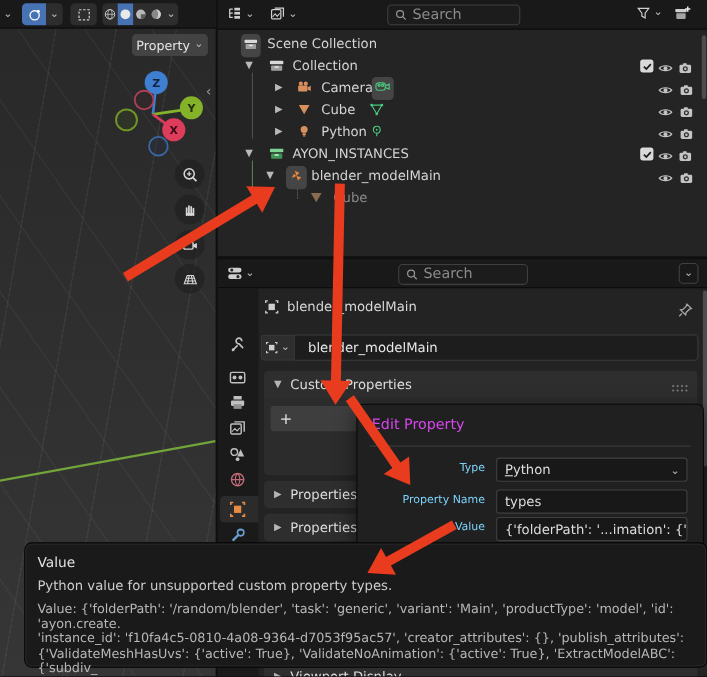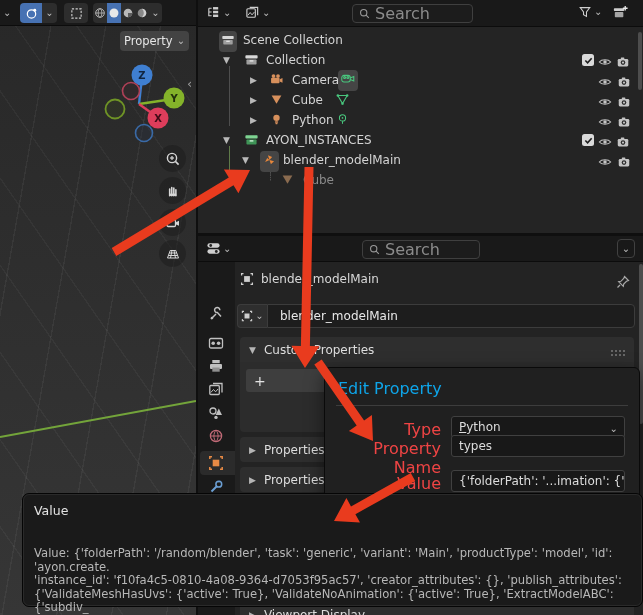--- a/index.html
+++ b/index.html
@@ -40,21 +40,21 @@
   .vp-axisline { position:absolute; left:0; top:395px; }
 
   
   .outliner { position:absolute; left:198px; top:0; width:445px; height:233px;
     background:#242424; overflow:hidden; }
   .ol-header { position:absolute; left:0; top:0; width:100%; height:27px; background:#191919;
     border-bottom:1px solid #0c0c0c; }
   .iconbtn { position:absolute; top:5px; display:flex; align-items:center; gap:2px; }
   .searchbox { position:absolute; height:19px; background:#1c1c1c; border:1px solid #3f3f3f;
     border-radius:4px; display:flex; align-items:center; padding:0 6px; gap:5px; }
-  .searchbox .ph { color:#8b8b8b; font-size:16px; }
+  .searchbox .ph { color:#8b8b8b; font-size:13px; }
   .orow { position:absolute; left:0; width:445px; height:20px; }
   .orow .ochev { position:absolute; top:5px; color:#b9b9b9; font-size:9px; }
   .orow .oicon { position:absolute; top:2px; }
   .olabel { position:absolute; top:3px; font-size:12px; color:#d4d4d4; white-space:nowrap; }
   .olabel.dim { color:#8a8a8a; }
   .boxed { background:#454545; border-radius:4px; padding:1px 2px; }
   .ol-right { position:absolute; top:4px; display:flex; }
   .chk { width:12px; height:12px; background:#d9d9d9; border-radius:2.5px;
     display:flex; align-items:center; justify-content:center; }
   .treeline-v { position:absolute; background:#4e4e4e; width:1px; }
@@ -92,25 +92,25 @@
     border-radius:3px; color:#e2e2e2; font-size:14px; display:flex; align-items:center;
     padding-left:8px; }
   .tr-hdr { top:201px; }
   .rel-hdr { top:231px; }
   .vd-hdr { top:366px; }
 
   
   .popup { position:absolute; left:126px; top:131px; width:316px; height:140px; background:#202020;
     border:1px solid #0a0a0a; border-radius:6px 6px 0 0; box-shadow:0 6px 18px rgba(0,0,0,0.5);
     z-index:30; }
-  .popup-title { position:absolute; left:13px; top:11px; color:#0ea5e9; font-size:16px; }
+  .popup-title { position:absolute; left:13px; top:11px; color:#d946ef; font-size:13px; }
   .popup-div { position:absolute; left:11px; top:37px; width:292px; height:1px; background:#3d3d3d; }
   .prow { position:absolute; left:0; height:22px; width:100%; }
   .prow .plabel { position:absolute; left:0; top:4px; width:116px; text-align:right;
-    color:#ef4444; font-size:16px; }
+    color:#7dd3fc; font-size:10px; }
   .prow .pfield { position:absolute; left:126px; top:0; width:174px; height:22px; background:#181818;
     border:1px solid #404040; border-radius:3px; color:#dcdcdc; font-size:12px;
     display:flex; align-items:center; padding:0 7px; overflow:hidden; white-space:nowrap; }
   .ul-first { display:block;text-align:right; }
   .ul-first::first-letter { text-decoration:underline; }
   .pfield .fchev { position:absolute; right:6px; top:7px; }
 
   
   .tooltip { position:absolute; left:22px; top:493px; width:621px; height:114px; background:#1a1a1a;
     border:1px solid #050505; outline:1px solid rgba(255,255,255,0.07); outline-offset:-2px;
@@ -632,39 +632,40 @@
     <div class="popup">
       <div class="popup-title">Edit Property</div>
       <div class="popup-div"></div>
       <div class="prow" style="top:48px;">
         <span class="plabel">Type</span>
         <div class="pfield">
           <span class="ul-first">Python</span>
           <span class="fchev chev">⌄</span>
         </div>
       </div>
-      <div class="prow" style="top:67px;">
+      <div class="prow" style="top:77px;">
         <span class="plabel">Property Name</span>
         <div class="pfield">
           <span>types</span>
         </div>
       </div>
       <div class="prow" style="top:102px;">
         <span class="plabel">Value</span>
         <div class="pfield">
           <span>{'folderPath': '...imation': {'acti</span>
         </div>
       </div>
     </div>
 
     <div class="scrollthumb" style="left:441px; top:28px; height:160px;"></div>
   </div>
 
   <div class="tooltip">
     <div class="tt-title">Value</div>
+    <div class="tt-sub">Python value for unsupported custom property types.</div>
     <div class="tt-body">
       <div>Value: {'folderPath': '/random/blender', 'task': 'generic', 'variant': 'Main', 'productType': 'model', 'id': 'ayon.create.</div>
       <div>'instance_id': 'f10fa4c5-0810-4a08-9364-d7053f95ac57', 'creator_attributes': {}, 'publish_attributes':</div>
       <div>{'ValidateMeshHasUvs': {'active': True}, 'ValidateNoAnimation': {'active': True}, 'ExtractModelABC': {'subdiv_</div>
 
     </div>
   </div>
 
   <svg id="arrows">
       <polygon points="116.3,255.9 233.5,185.2 238.4,193.3 250.0,170.0 223.9,169.4 228.8,177.5 111.7,248.1" fill="#e93b1e"></polygon>

